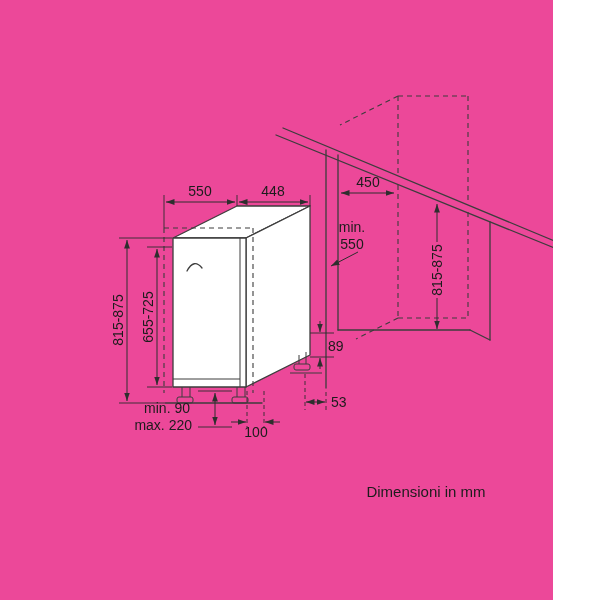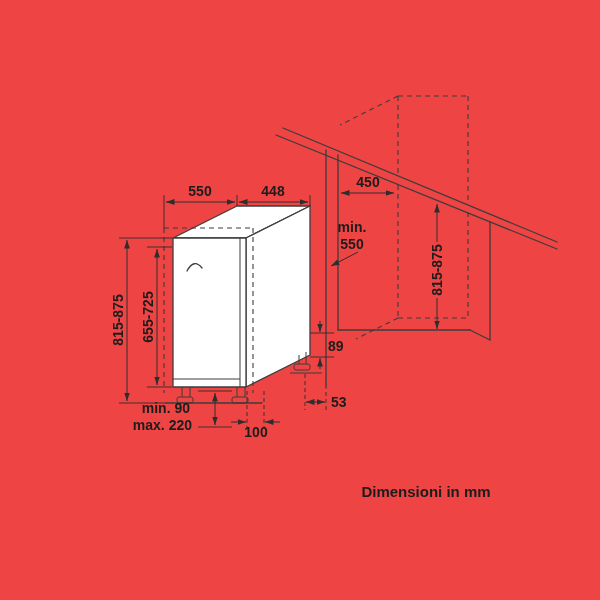--- a/index.html
+++ b/index.html
@@ -2,26 +2,25 @@
 <html><head>
 <meta charset="utf-8">
 <style>
   html, body {
     margin: 0;
     padding: 0;
     background: #ffffff;
   }
   .stage {
     position: relative;
-    width: 600px;
+    width: 553px;
     height: 600px;
-    background: #ef4444;
+    background: #ec4899;
     font-family: "Liberation Sans", sans-serif;
     overflow: hidden;
-    font-weight: bold;
   }
   svg { display: block; }
   .ln   { stroke: #3d3d3d; stroke-width: 1.3; fill: none; stroke-linecap: round; }
   .lnth { stroke: #3d3d3d; stroke-width: 1;   fill: none; }
   .dash { stroke: #3d3d3d; stroke-width: 1.1; fill: none; stroke-dasharray: 5 4; }
   .face { fill: #ffffff; stroke: #3d3d3d; stroke-width: 1.3; stroke-linejoin: round; }
   .dim  { stroke: #2e2e2e; stroke-width: 1; fill: none; }
   .ext  { stroke: #2e2e2e; stroke-width: 0.9; fill: none; }
   .extd { stroke: #2e2e2e; stroke-width: 0.9; fill: none; stroke-dasharray: 4 3; }
   .arr  { fill: #2e2e2e; }

